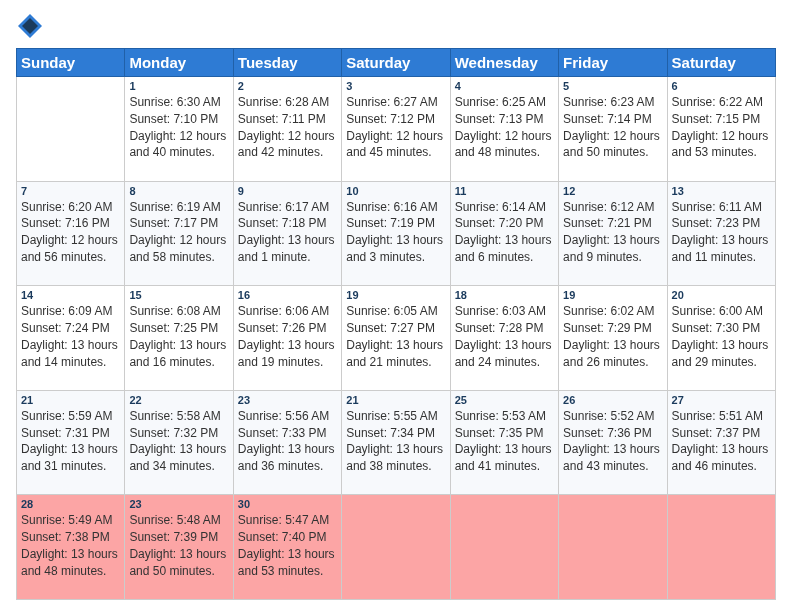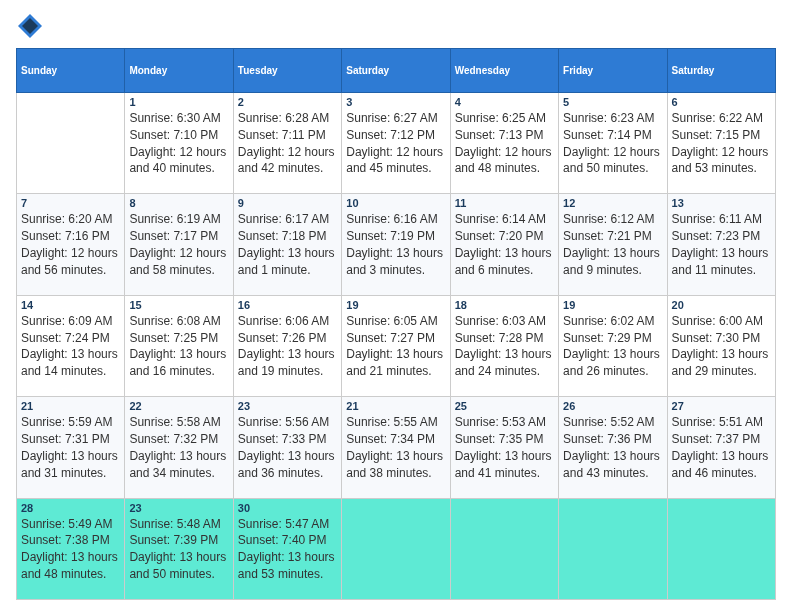--- a/index.html
+++ b/index.html
@@ -57,23 +57,23 @@
     .calendar {
       flex: 1;
       border: 1px solid #ccc;
       border-collapse: collapse;
       width: 100%;
       table-layout: fixed;
     }
     .calendar th {
       background: #2e7bd4;
       color: #fff;
-      font-size: 10px;
-      font-weight: bold;
-      padding: 16px 4px;
+      font-size: 15px;
+      font-weight: bold;
+      padding: 5px 4px;
       text-align: left;
       border: 1px solid #2060a8;
     }
     .calendar td {
       vertical-align: top;
       padding: 3px 4px;
       border: 1px solid #ccc;
       font-size: 9.5px;
       color: #333;
       height: 78px;
@@ -88,21 +88,21 @@
       color: #1a3a5c;
       display: block;
       margin-bottom: 2px;
     }
     .day-info {
       font-size: 12px;
       color: #333;
       line-height: 1.4;
     }
     .empty-row td {
-      background: #5eead4;
+      background: #fca5a5;
     }
   </style>
 </head>
 <body>
 
 <div class="page">
   <div class="header">
     <div class="logo">
       <svg class="logo-icon" viewBox="0 0 28 28">
         <polygon points="14,2 26,14 14,26 2,14" fill="#2e7bd4"></polygon>

